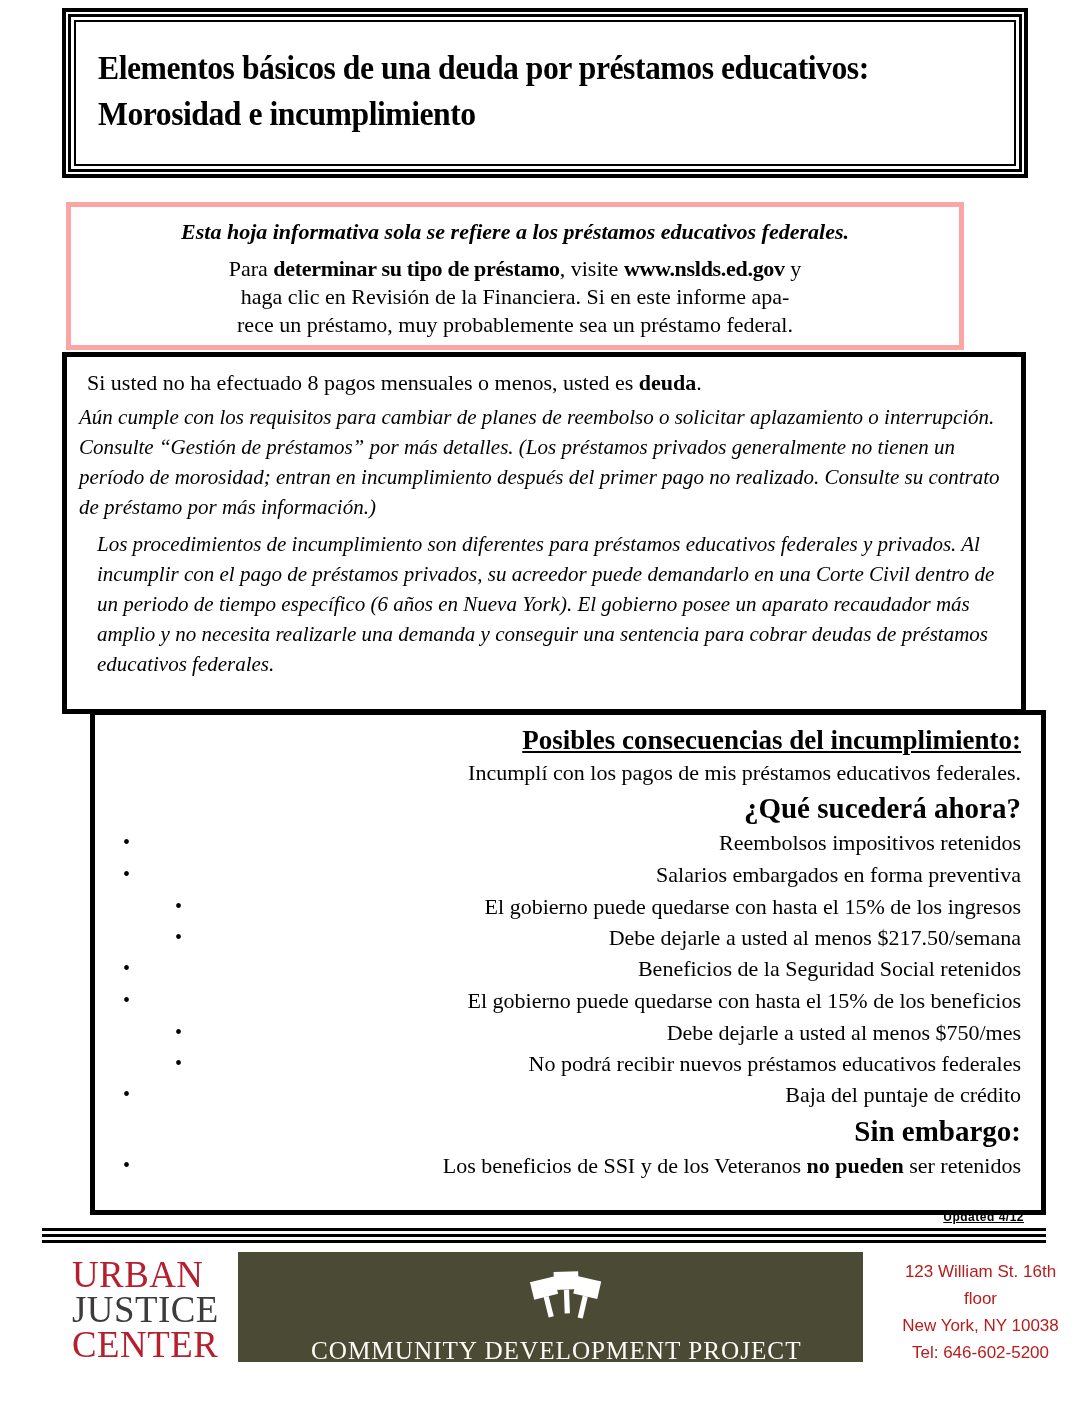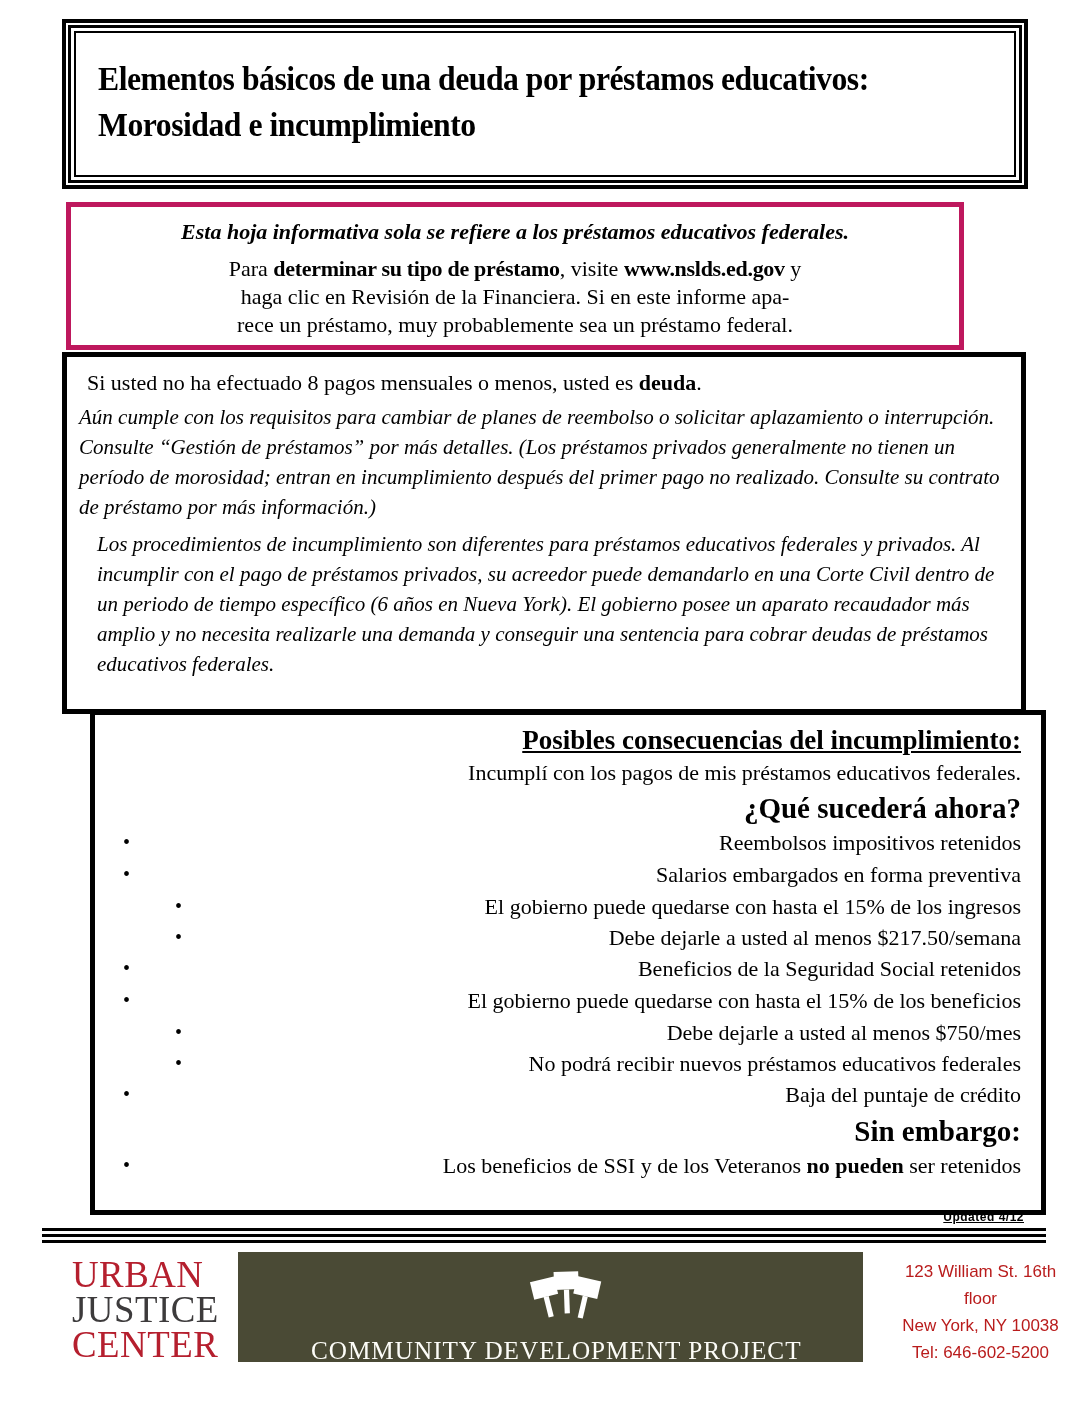--- a/index.html
+++ b/index.html
@@ -4,30 +4,30 @@
 <style>
   * { margin:0; padding:0; box-sizing:border-box; }
   html,body { background:#e8e8e8; }
   .page {
     position:relative; width:1088px; height:1408px; margin:0 auto;
     background:#ffffff; font-family:"Liberation Serif", serif; color:#000;
     overflow:hidden;
   }
 
   
-  .title-box { position:absolute; top:19px; left:62px; width:966px; height:170px;
+  .title-box { position:absolute; top:8px; left:62px; width:966px; height:170px;
     border:4px solid #000; padding:2px; }
   .title-mid { border:3px solid #000; padding:3px; height:100%; }
   .title-inner { border:2px solid #000; height:100%; padding:24px 12px 0 22px; }
   .doc-title { font-weight:bold; font-size:33px; line-height:1.38; letter-spacing:-0.5px;
     transform:scaleX(0.96); transform-origin:left top; white-space:nowrap; }
 
   
   .info-box { position:absolute; top:202px; left:66px; width:898px; height:148px;
-    border:5px solid #be185d; padding:12px 30px 0; text-align:center; }
+    border:5px solid #fca5a5; padding:12px 30px 0; text-align:center; }
   .info-heading { font-style:italic; font-weight:bold; font-size:22px; margin-bottom:10px; }
   .info-line { font-size:22px; line-height:28px; }
   .info-line b { letter-spacing:-0.3px; }
 
   
   .status-box { position:absolute; top:352px; left:62px; width:964px; height:362px;
     border:5px solid #000; padding:10px 14px 0 12px; }
   .status-line { font-size:22px; line-height:28px; margin:2px 0 4px 8px; }
   .status-note { font-style:italic; font-size:21px; line-height:30px; margin:5px 0 7px 0; }
   .status-note.indented { margin-left:18px; margin-right:6px; }

